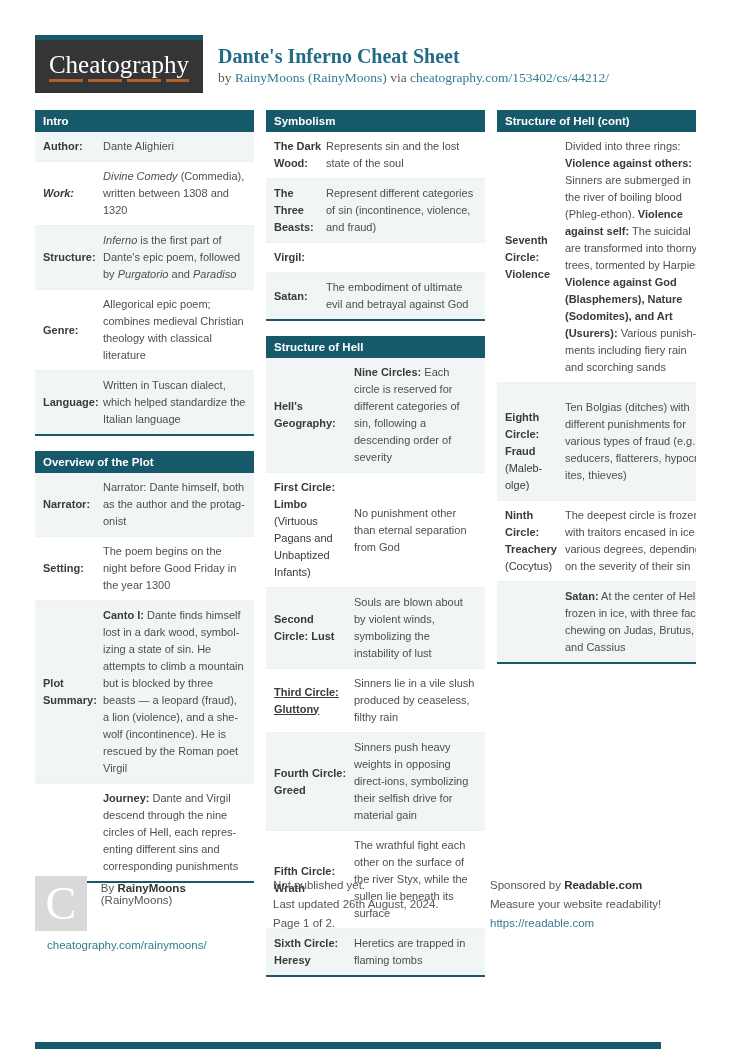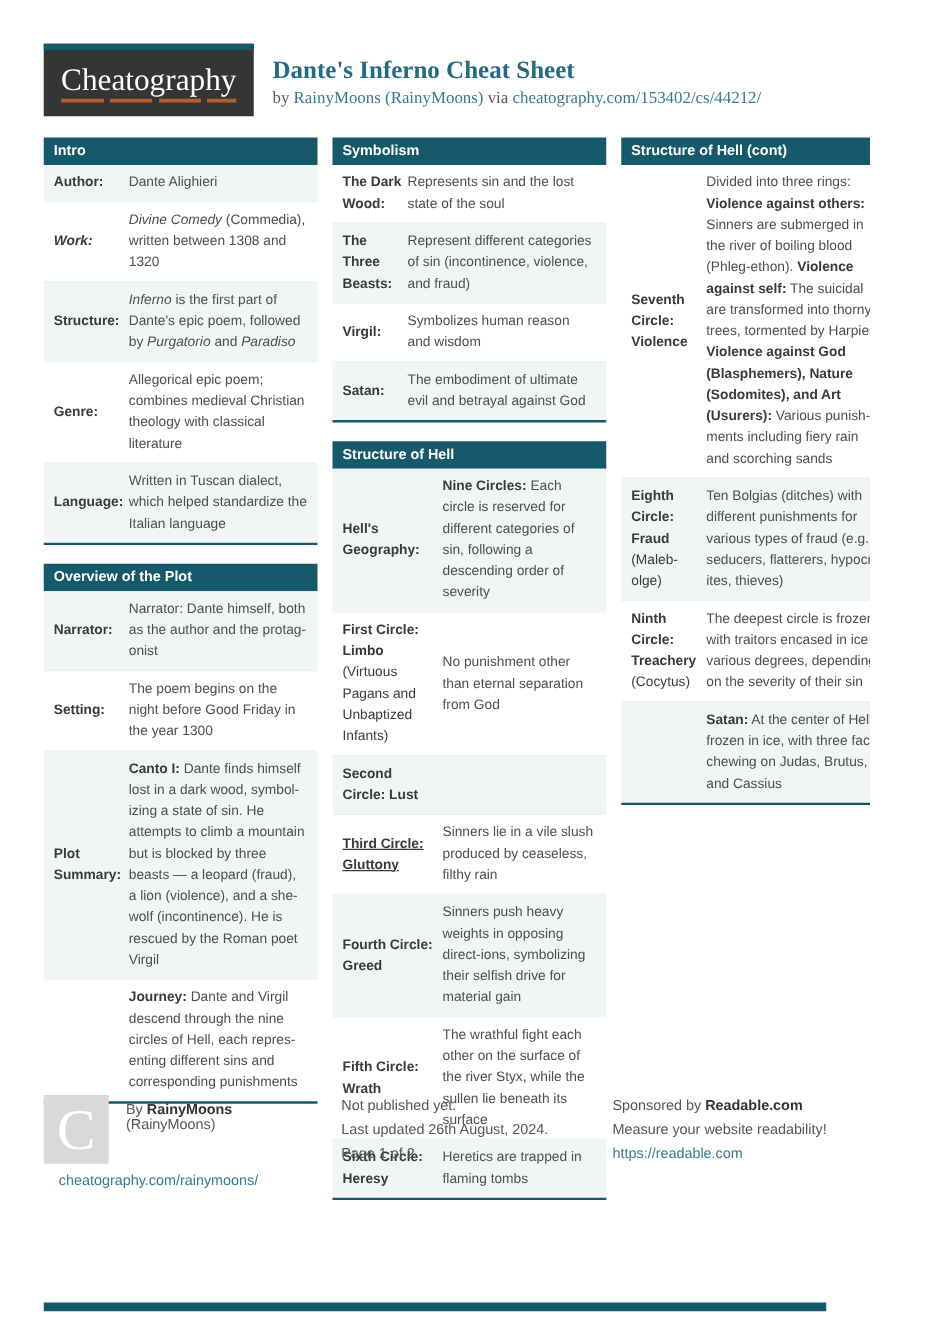--- a/index.html
+++ b/index.html
@@ -116,39 +116,39 @@
           <div class="t-row">
             <div class="t-label" style="width: 60px;"><span class="seg-b">The Dark Wood:</span></div>
             <div class="t-value"><span>Represents sin and the lost state of the soul</span></div>
           </div>
           <div class="t-row shaded">
             <div class="t-label" style="width: 60px;"><span class="seg-b">The Three Beasts:</span></div>
             <div class="t-value"><span>Represent different categories of sin (incontinence, violence, and fraud)</span></div>
           </div>
           <div class="t-row">
             <div class="t-label" style="width: 60px;"><span class="seg-b">Virgil:</span></div>
-            <div class="t-value"><span>Symbolizes human reason and wisdom</span></div>
           </div>
           <div class="t-row shaded">
             <div class="t-label" style="width: 60px;"><span class="seg-b">Satan:</span></div>
             <div class="t-value"><span>The embodiment of ultimate evil and betrayal against God</span></div>
           </div>
         </section>
         <section class="table">
           <header class="t-header">Structure of Hell</header>
           <div class="t-row shaded">
             <div class="t-label" style="width: 88px;"><span class="seg-b">Hell's Geography:</span></div>
             <div class="t-value"><span class="seg-b">Nine Circles:</span><span> Each circle is reserved for different categories of sin, following a descending order of severity</span></div>
           </div>
           <div class="t-row">
             <div class="t-label" style="width: 88px;"><span class="seg-b">First Circle: Limbo</span><span> (Virtuous Pagans and Unbaptized Infants)</span></div>
             <div class="t-value"><span>No punishment other than eternal separation from God</span></div>
           </div>
           <div class="t-row shaded">
             <div class="t-label" style="width: 88px;"><span class="seg-b">Second Circle: Lust</span></div>
+            <div class="t-value"><span>Souls are blown about by violent winds, symbolizing the instability of lust</span></div>
           </div>
           <div class="t-row">
             <div class="t-label" style="width: 88px; text-decoration: underline;"><span class="seg-b">Third Circle: Gluttony</span></div>
             <div class="t-value"><span>Sinners lie in a vile slush produced by ceaseless, filthy rain</span></div>
           </div>
           <div class="t-row shaded">
             <div class="t-label" style="width: 88px;"><span class="seg-b">Fourth Circle: Greed</span></div>
             <div class="t-value"><span>Sinners push heavy weights in opposing direct-ions, symbolizing their selfish drive for material gain</span></div>
           </div>
           <div class="t-row">
@@ -162,21 +162,21 @@
         </section>
       </section>
     <section class="col">
         <section class="table">
           <header class="t-header">Structure of Hell (cont)</header>
           <div class="t-row">
             <div class="t-label" style="width: 68px;"><span class="seg-b">Seventh Circle: Violence</span></div>
             <div class="t-value"><span>Divided into three rings: </span><span class="seg-b">Violence against others:</span><span> Sinners are submerged in the river of boiling blood (Phleg-ethon). </span><span class="seg-b">Violence against self:</span><span> The suicidal are transformed into thorny trees, tormented by Harpies. </span><span class="seg-b">Violence against God (Blasphemers), Nature (Sodomites), and Art (Usurers):</span><span> Various punish-ments including fiery rain and scorching sands</span></div>
           </div>
           <div class="t-row shaded">
-            <div class="t-label" style="width: 68px;"><span class="seg-b">Eighth Circle: Fraud</span><span> (Maleb-olge)</span></div>
+            <div class="t-label" style="width: 68px; margin-top: 20px;"><span class="seg-b">Eighth Circle: Fraud</span><span> (Maleb-olge)</span></div>
             <div class="t-value"><span>Ten Bolgias (ditches) with different punishments for various types of fraud (e.g., seducers, flatterers, hypocr-ites, thieves)</span></div>
           </div>
           <div class="t-row">
             <div class="t-label" style="width: 68px;"><span class="seg-b">Ninth Circle: Treachery</span><span> (Cocytus)</span></div>
             <div class="t-value"><span>The deepest circle is frozen, with traitors encased in ice to various degrees, depending on the severity of their sin</span></div>
           </div>
           <div class="t-row shaded">
             <div class="t-label" style="width: 68px;"></div>
             <div class="t-value"><span class="seg-b">Satan:</span><span> At the center of Hell, frozen in ice, with three faces chewing on Judas, Brutus, and Cassius</span></div>
           </div>

